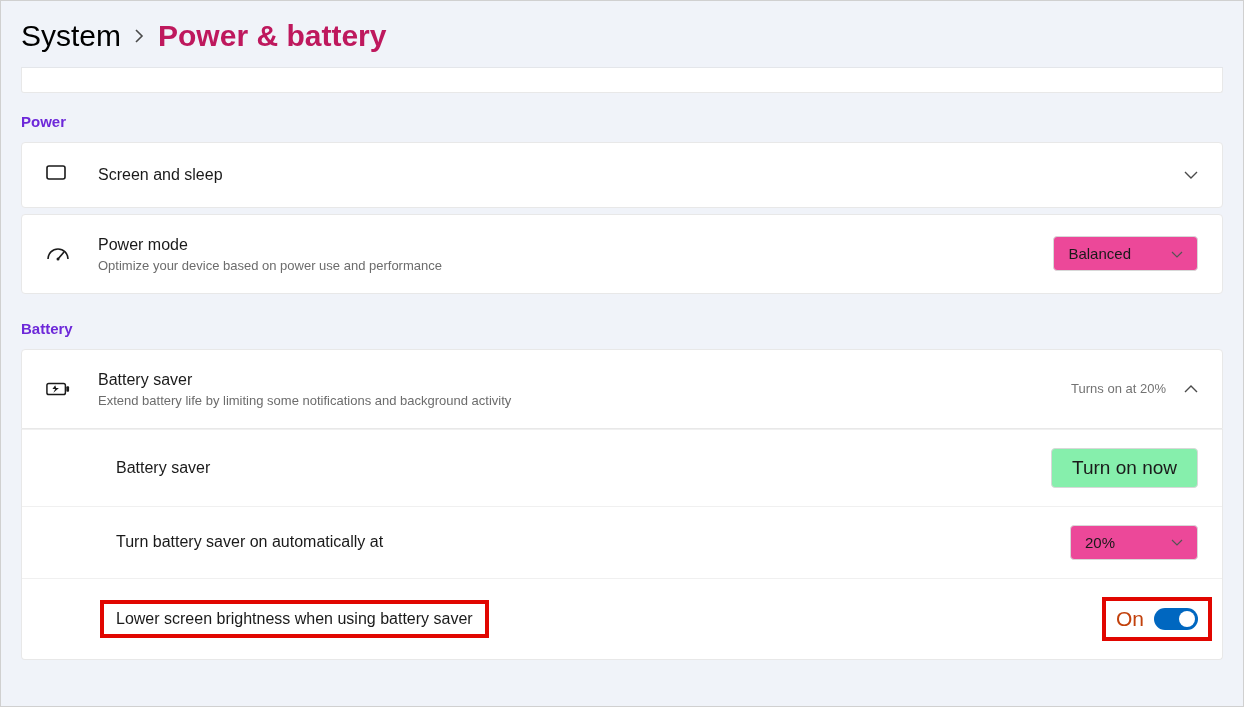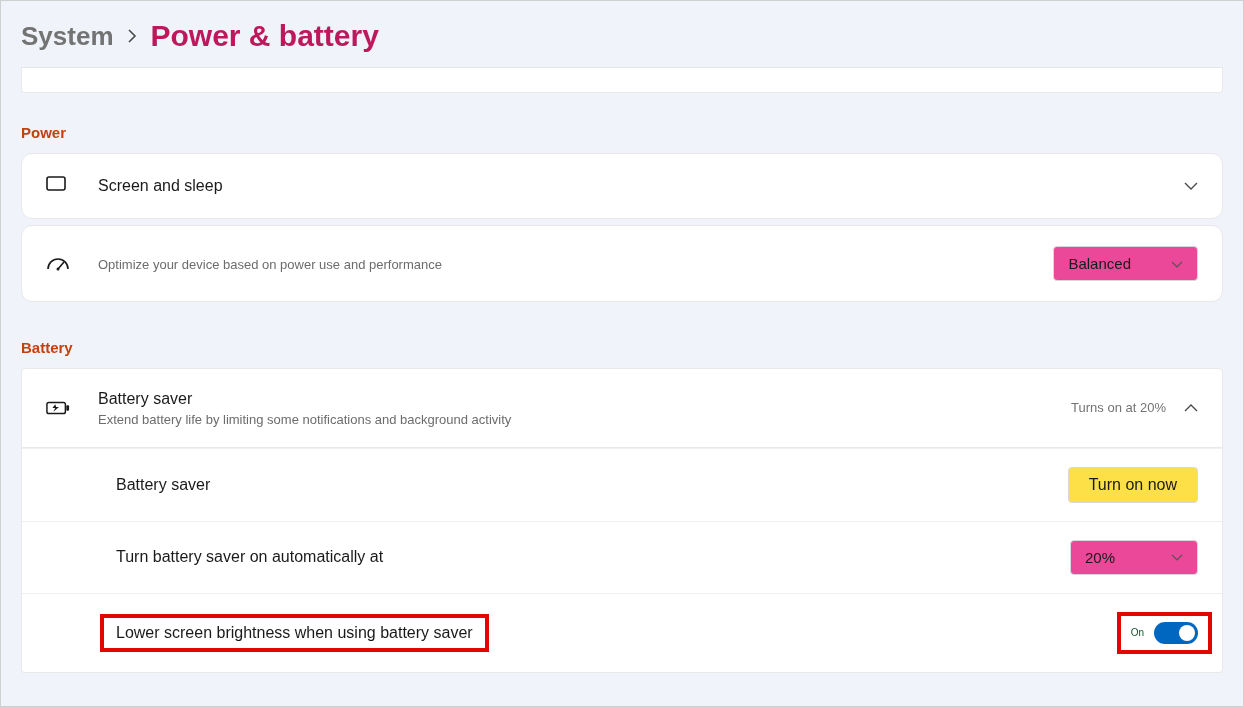--- a/index.html
+++ b/index.html
@@ -15,23 +15,23 @@
       overflow: hidden;
       border: 1px solid #d0d0d0;
     }
     .breadcrumb {
       display: flex;
       align-items: center;
       padding: 18px 20px 14px 20px;
       gap: 14px;
     }
     .breadcrumb-parent {
-      font-size: 26px;
-      font-weight: 700;
-      color: #737373;
+      font-size: 30px;
+      font-weight: 400;
+      color: #000000;
     }
     .breadcrumb-separator {
       font-size: 17px;
       color: #4a4a4a;
       margin-top: 4px;
     }
     .breadcrumb-current {
       font-size: 30px;
       font-weight: 600;
       color: #be185d;
@@ -42,28 +42,28 @@
       background: #fff;
       height: 26px;
       border-left: 1px solid #e8e8e8;
       border-right: 1px solid #e8e8e8;
       border-bottom: 1px solid #e8e8e8;
       border-radius: 0 0 3px 3px;
     }
     .section-header {
       font-size: 15px;
       font-weight: 600;
-      color: #c2410c;
-      padding: 31px 20px 12px 20px;
+      color: #6d28d9;
+      padding: 20px 20px 12px 20px;
     }
     .card {
       background: #fff;
       margin: 0 20px 6px 20px;
       border: 1px solid #e8e8e8;
-      border-radius: 11px;
+      border-radius: 4px;
       display: flex;
       align-items: center;
       padding: 20px 24px;
       position: relative;
     }
     .card-icon {
       width: 24px;
       height: 24px;
       margin-right: 28px;
       display: flex;
@@ -110,22 +110,22 @@
       cursor: pointer;
     }
     .dropdown-control .chev {
       font-size: 11px;
       color: #555;
     }
     .button-control {
       border: 1px solid #d8d8d8;
       border-radius: 4px;
       padding: 8px 20px;
-      background: #fde047;
-      font-size: 16px;
+      background: #86efac;
+      font-size: 19px;
       color: #1a1a1a;
       cursor: pointer;
     }
     .sub-panel {
       background: #fff;
       margin: 0 20px 0 20px;
       border: 1px solid #e8e8e8;
       border-top: none;
       border-radius: 0 0 4px 4px;
     }
@@ -139,22 +139,22 @@
       flex: 1;
       font-size: 16px;
       color: #1a1a1a;
     }
     .toggle-wrap {
       display: flex;
       align-items: center;
       gap: 10px;
     }
     .toggle-label {
-      font-size: 10px;
-      color: #14532d;
+      font-size: 21px;
+      color: #c2410c;
     }
     .toggle {
       width: 44px;
       height: 22px;
       background: #0067c0;
       border-radius: 11px;
       position: relative;
     }
     .toggle .knob {
       width: 16px;
@@ -216,20 +216,21 @@
 
 <div class="card">
   <div class="card-icon">
     <svg width="24" height="18" viewBox="0 0 24 18">
       <path d="M2 14 A10 10 0 0 1 22 14" stroke="#1a1a1a" stroke-width="1.6" fill="none"></path>
       <circle cx="12" cy="14" r="1.5" fill="#1a1a1a"></circle>
       <line x1="12" y1="14" x2="18" y2="7" stroke="#1a1a1a" stroke-width="1.6"></line>
     </svg>
   </div>
   <div class="card-content">
+    <div class="card-title">Power mode</div>
     <div class="card-subtitle">Optimize your device based on power use and performance</div>
   </div>
   <div class="dropdown-control">
     <span>Balanced</span>
     <span class="chev">
       <svg width="12" height="7" viewBox="0 0 12 7">
           <path d="M1 1 L6 6 L11 1" stroke="#555" stroke-width="1.2" fill="none"></path>
         </svg>
     </span>
   </div>

